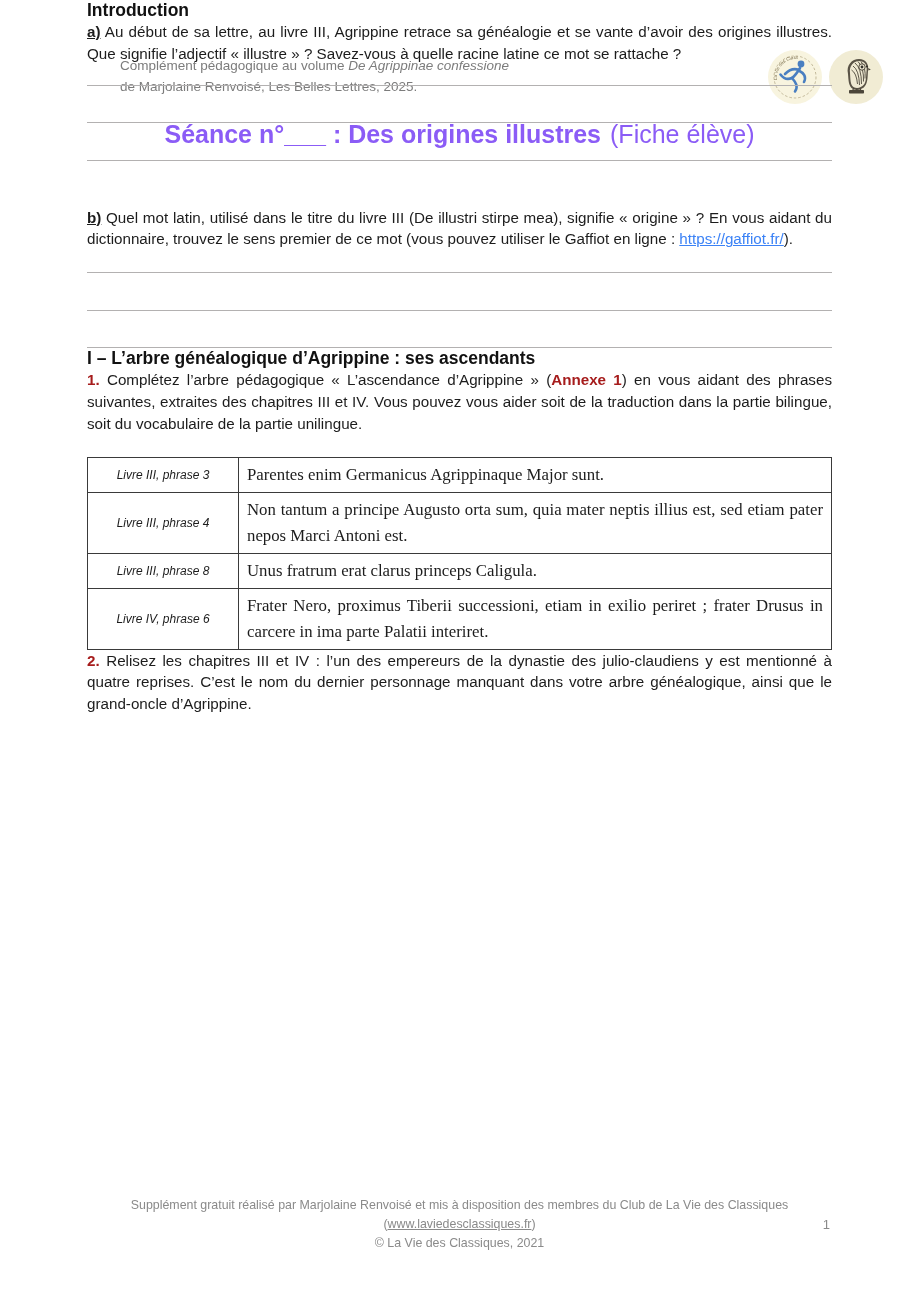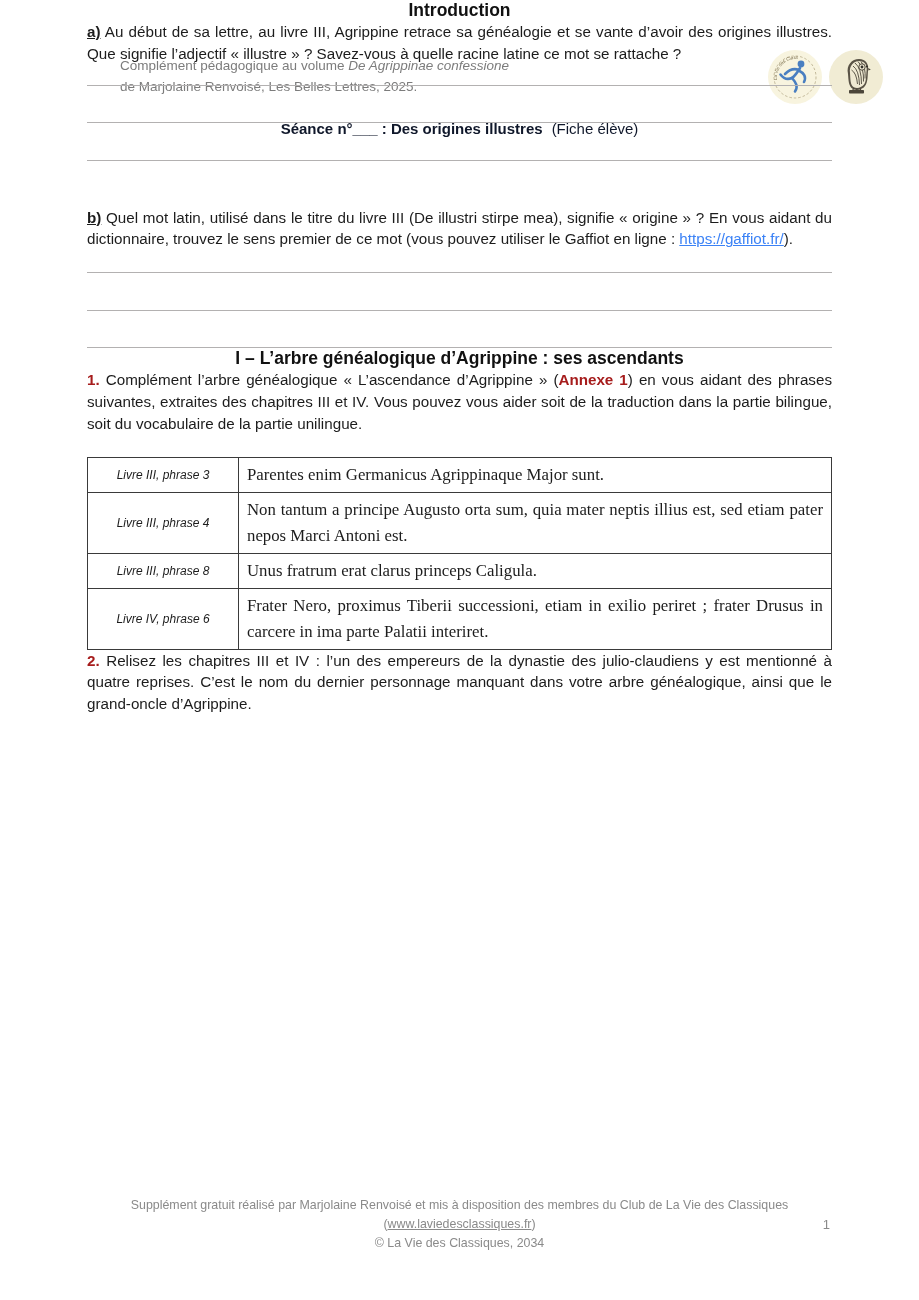--- a/index.html
+++ b/index.html
@@ -9,26 +9,26 @@
   
   .header{position:absolute;top:55px;left:87px;width:745px;margin-left:33px;}
   .header-text{font-size:13.5px;line-height:21px;color:#7c7c7c;}
   .header-text .it{font-style:italic;}
   .logos{position:absolute;top:-5px;right:-18px;display:flex;gap:7px;}
   .logo-circle{width:54px;height:54px;border-radius:50%;display:flex;align-items:center;justify-content:center;}
   .logo-vdc{background:#f8f4df;}
   .logo-owl{background:#f1ecd4;}
 
   
-  .title{position:absolute;top:120px;left:0;width:919px;text-align:center;font-size:15px;font-weight:bold;color:#0f172a;}
+  .title{position:absolute;top:120px;left:0;width:919px;text-align:center;font-size:25px;font-weight:bold;color:#8b5cf6;}
   .title .suffix{font-weight:normal;margin-left:9px;}
 
   .content{position:absolute;left:87px;width:745px;top:0;}
 
-  h2.sec{font-size:17.5px;font-weight:bold;color:#111;margin:0;text-align:center;}
+  h2.sec{font-size:17.5px;font-weight:bold;color:#111;margin:0;}
   p.para{font-size:15.2px;line-height:21.8px;text-align:justify;margin:0;}
   .qlabel{font-weight:bold;text-decoration:underline;}
   .rednum{font-weight:bold;color:#A61C1C;}
   .redbold{font-weight:bold;color:#A61C1C;}
   .lat-it{}
   a.doclink{color:#3b82f6;text-decoration:underline;}
 
   .h-intro{margin-top:203px;}
   .p-a{margin-top:13px;}
   .lines{margin:0;}
@@ -119,21 +119,21 @@
     <p class="para" style="margin-top:46px;"><span class="qlabel">b)</span><span> Quel mot latin, utilisé dans le titre du livre III (</span><span class="lat-it">De illustri stirpe mea</span><span>), signifie « origine » ? En vous aidant du dictionnaire, trouvez le sens premier de ce mot (vous pouvez utiliser le Gaffiot en ligne : </span><a class="doclink" href="#">https://gaffiot.fr/</a><span>).</span></p>
 
     <div class="lines lines-b">
       <div class="answer-line"></div>
       <div class="answer-line"></div>
       <div class="answer-line"></div>
     </div>
 
     <h2 class="sec h-sec1">I – L’arbre généalogique d’Agrippine : ses ascendants</h2>
 
-    <p class="para p-q1"><span class="rednum">1.</span><span> Complément l’arbre généalogique « L’ascendance d’Agrippine » (</span><span class="redbold">Annexe 1</span><span>) en vous aidant des phrases suivantes, extraites des chapitres III et IV. Vous pouvez vous aider soit de la traduction dans la partie bilingue, soit du vocabulaire de la partie unilingue.</span></p>
+    <p class="para p-q1"><span class="rednum">1.</span><span> Complétez l’arbre pédagogique « L’ascendance d’Agrippine » (</span><span class="redbold">Annexe 1</span><span>) en vous aidant des phrases suivantes, extraites des chapitres III et IV. Vous pouvez vous aider soit de la traduction dans la partie bilingue, soit du vocabulaire de la partie unilingue.</span></p>
 
     <table class="src">
       <tbody>
         <tr>
           <td class="ref">Livre III, phrase 3</td>
           <td class="latin">Parentes enim Germanicus Agrippinaque Major sunt.</td>
         </tr>
         <tr class="just">
           <td class="ref">Livre III, phrase 4</td>
           <td class="latin">Non tantum a principe Augusto orta sum, quia mater neptis illius est, sed etiam pater nepos Marci Antoni est.</td>
@@ -148,17 +148,17 @@
         </tr>
       </tbody>
     </table>
 
     <p class="para p-q2"><span class="rednum">2.</span><span> Relisez les chapitres III et IV : l’un des empereurs de la dynastie des julio-claudiens y est mentionné à quatre reprises. C’est le nom du dernier personnage manquant dans votre arbre généalogique, ainsi que le grand-oncle d’Agrippine.</span></p>
 
   </div>
 
   <div class="footer">
     <div><span>Supplément gratuit réalisé par Marjolaine Renvoisé et mis à disposition des membres du Club de La Vie des Classiques (</span><a href="#">www.laviedesclassiques.fr</a><span>)</span></div>
-    <div>© La Vie des Classiques, 2034</div>
+    <div>© La Vie des Classiques, 2021</div>
     <span class="page-num">1</span>
   </div>
 
 </div>
 
 </body></html>

